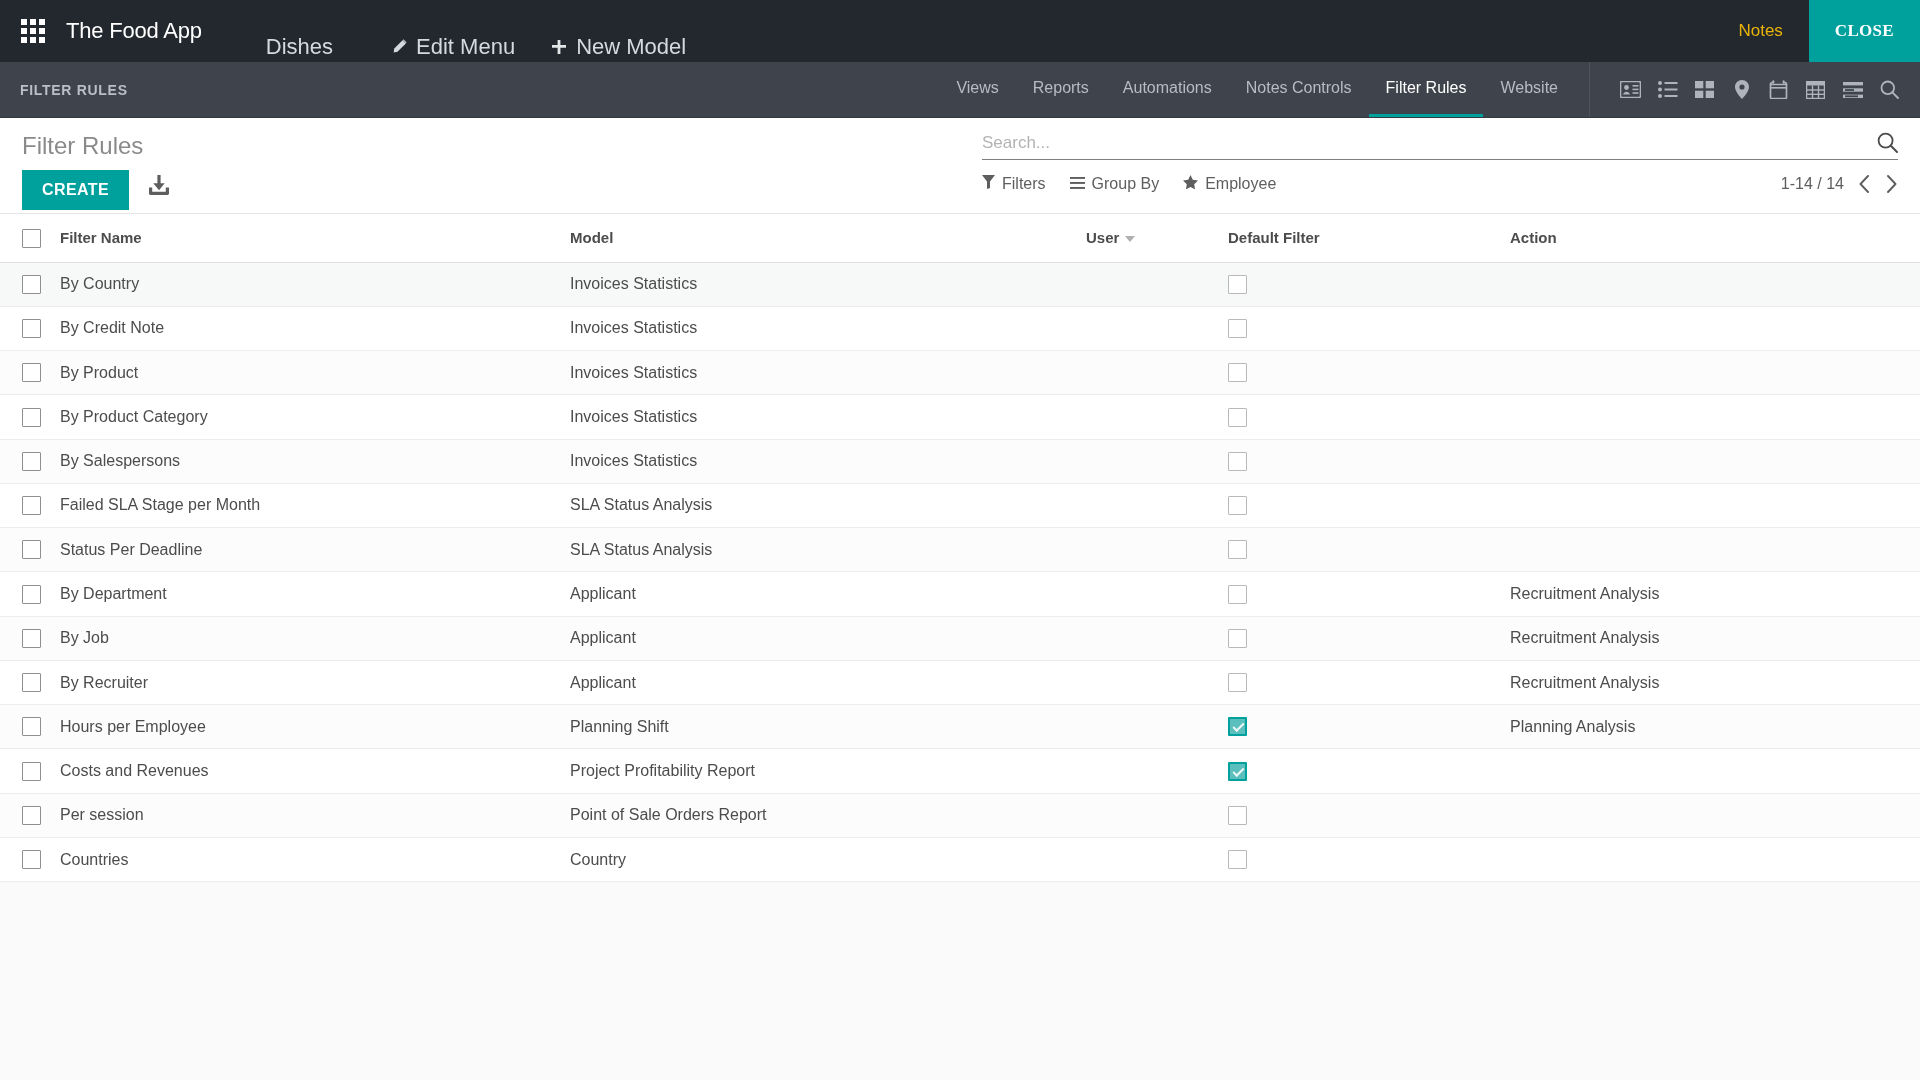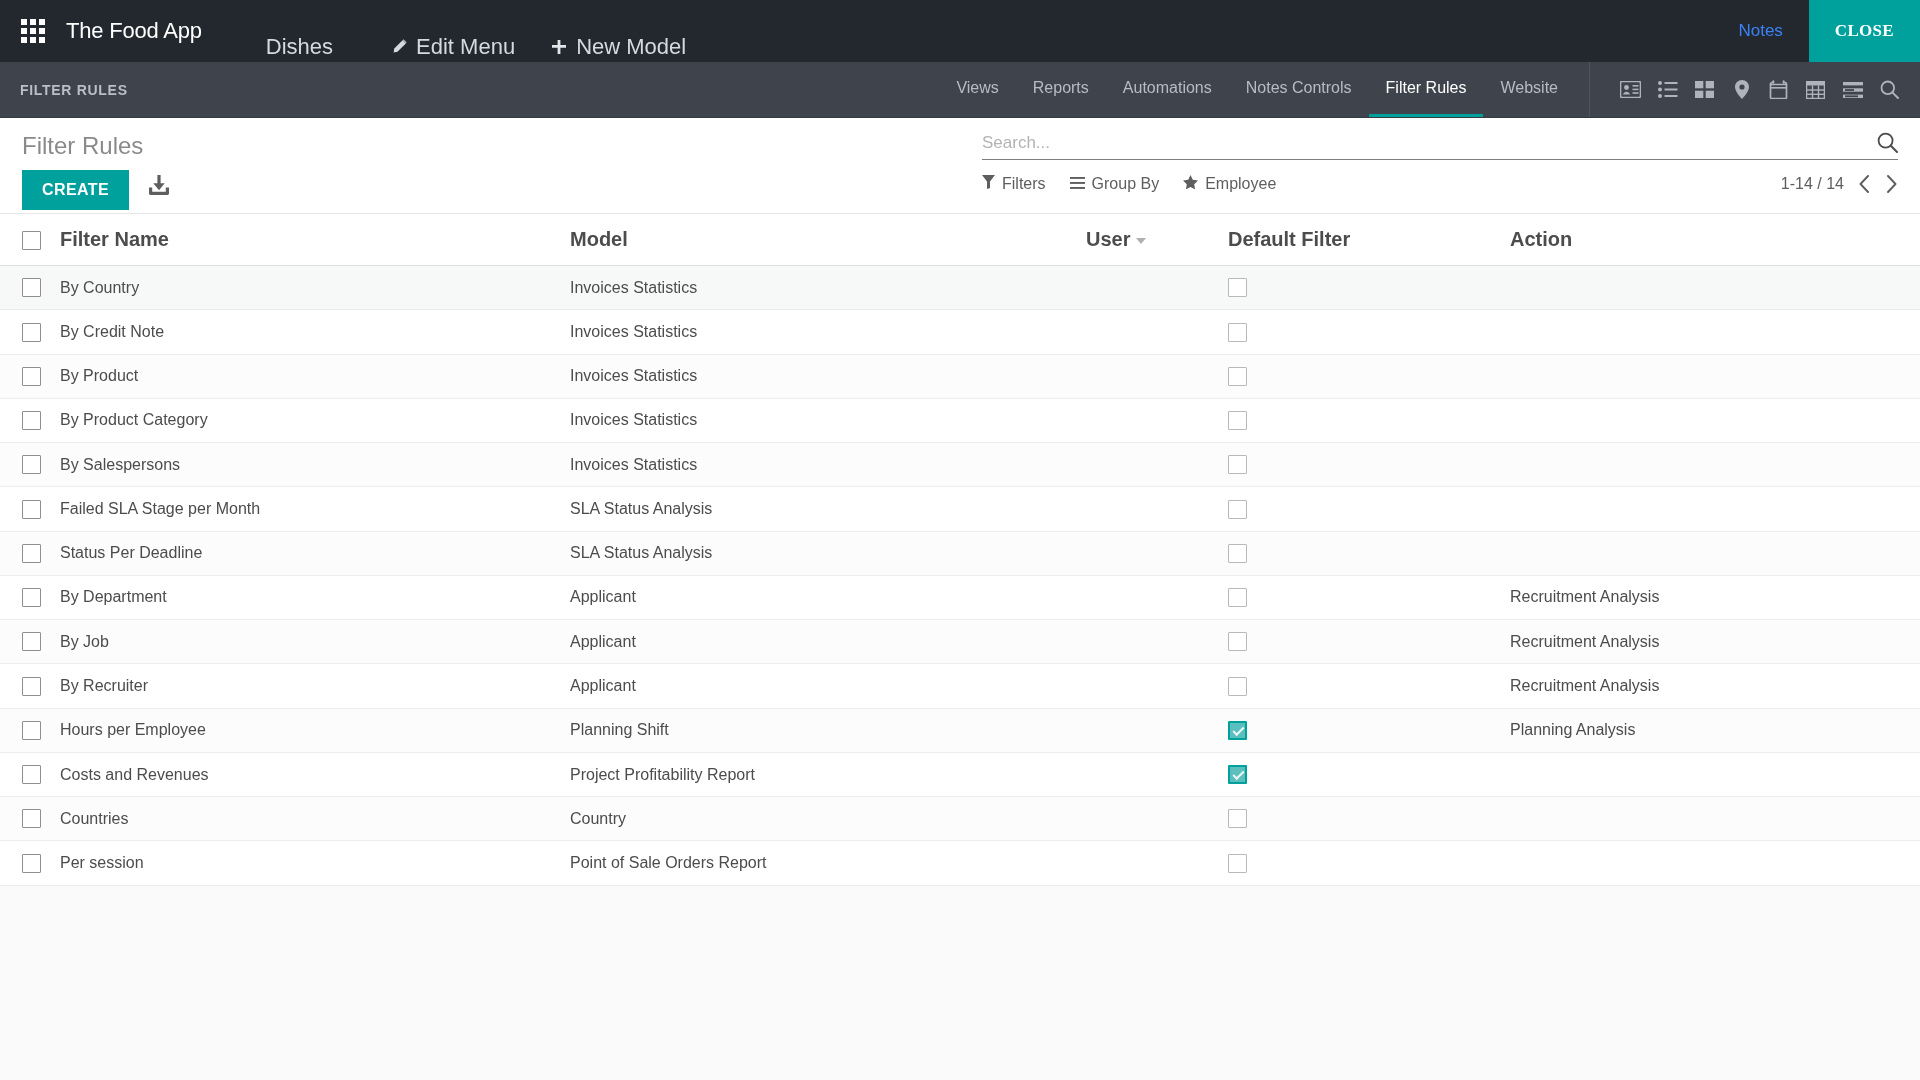--- a/index.html
+++ b/index.html
@@ -49,21 +49,21 @@
     margin-top: 32px;
   }
   .nav-menu .item.sep { margin-left: 22px; }
   .nav-right {
     margin-left: auto;
     display: flex; align-items: stretch;
   }
   .nav-right .notes {
     display: flex; align-items: center;
     padding: 0 26px;
-    font-size: 17px; color: #3b82f6;
+    font-size: 17px; color: #eab308;
     cursor: pointer;
   }
   .nav-right .close-btn {
     display: flex; align-items: center;
     padding: 0 26px;
     background: #00a09d;
     color: #ffffff;
     font-size: 17px; font-weight: bold;
     letter-spacing: 0.3px;
     cursor: pointer;
@@ -194,21 +194,21 @@
   
   .tablewrap { background: #fafafa; height: 100%; }
   table.list {
     width: 100%;
     border-collapse: collapse;
     background: #ffffff;
     table-layout: fixed;
   }
   table.list thead th {
     text-align: left;
-    font-size: 20px;
+    font-size: 15px;
     font-weight: bold;
     color: #4c4c4c;
     padding: 14px 0 14px 0;
     border-bottom: 1px solid #dfdfdf;
     background: #ffffff;
     white-space: nowrap;
   }
   table.list tbody td {
     font-size: 16px;
     color: #4c4c4c;
@@ -584,30 +584,30 @@
       <tr>
         <td class="col-check"><span class="cb"></span></td>
         <td class="col-name"><span class="cell-pad">Costs and Revenues</span></td>
         <td class="col-model"><span>Project Profitability Report</span></td>
         <td class="col-user"><span></span></td>
         <td class="col-def"><span class="cb checked"></span></td>
         <td class="col-action"><span></span></td>
       </tr>
       <tr>
         <td class="col-check"><span class="cb"></span></td>
+        <td class="col-name"><span class="cell-pad">Per session</span></td>
+        <td class="col-model"><span>Point of Sale Orders Report</span></td>
+        <td class="col-user"><span></span></td>
+        <td class="col-def"><span class="cb light"></span></td>
+        <td class="col-action"><span></span></td>
+      </tr>
+      <tr>
+        <td class="col-check"><span class="cb"></span></td>
         <td class="col-name"><span class="cell-pad">Countries</span></td>
         <td class="col-model"><span>Country</span></td>
-        <td class="col-user"><span></span></td>
-        <td class="col-def"><span class="cb light"></span></td>
-        <td class="col-action"><span></span></td>
-      </tr>
-      <tr>
-        <td class="col-check"><span class="cb"></span></td>
-        <td class="col-name"><span class="cell-pad">Per session</span></td>
-        <td class="col-model"><span>Point of Sale Orders Report</span></td>
         <td class="col-user"><span></span></td>
         <td class="col-def"><span class="cb light"></span></td>
         <td class="col-action"><span></span></td>
       </tr>
     </tbody>
   </table>
   <div class="filler" style="height:220px"></div>
 </div>
 
 </body></html>

